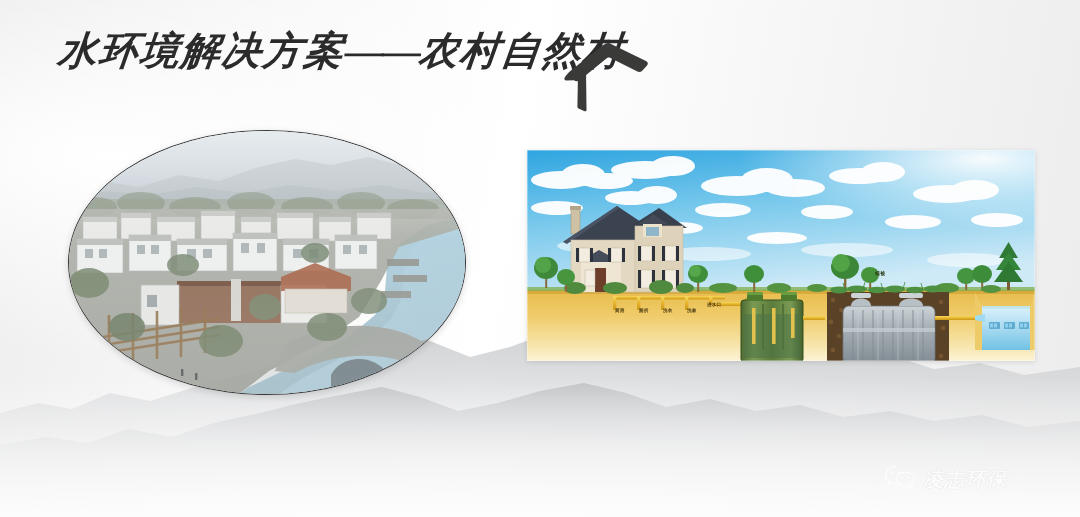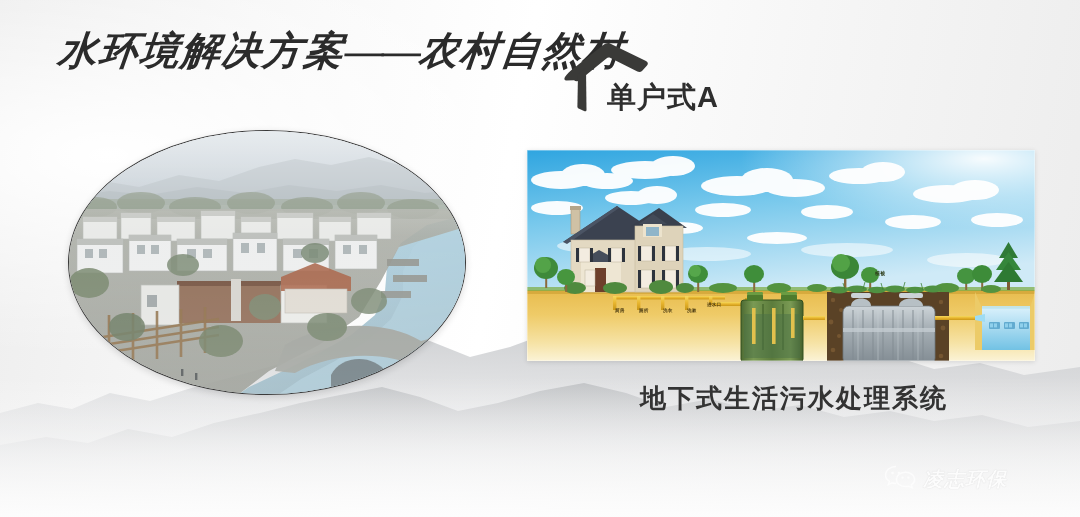--- a/index.html
+++ b/index.html
@@ -118,21 +118,20 @@
   <div class="headline">
     <span>水环境解决方案</span><span class="dash">——</span><span>农村自然村</span>
   </div>
 
   <div class="roofmark">
     <svg viewBox="0 0 90 82">
       <path d="M3,47 C5,44 8,41 12,38 L40,16 C43,13.5 46,12.5 48,13.5 L84,31 C86,32 86.5,34 85,35.5 L80,41 C78.8,42.2 77,42.4 75.4,41.6 L48.5,28 C47,27.2 45.6,27.4 44.4,28.4 L18,50 C16,51.6 13.6,51.6 12,50.2 L4.4,50.6 C2.4,50.6 1.8,48.6 3,47 Z" fill="#3a3a38"></path>
       <path d="M16,44 L24,38 L24.5,80 C24.5,81 23.6,81.6 22.6,81.2 L16.6,78.6 C15.8,78.2 15.4,77.4 15.4,76.6 Z" fill="#3a3a38"></path>
     </svg>
   </div>
-  <div class="subtitle">单户式A</div>
 
   <div class="ovalwrap">
     <div class="photo">
       <svg viewBox="0 0 396 263" preserveAspectRatio="none">
         <defs>
           <linearGradient id="skyP" x1="0" y1="0" x2="0" y2="1">
             <stop offset="0%" stop-color="#d4dce2"></stop>
             <stop offset="60%" stop-color="#c6cfd6"></stop>
             <stop offset="100%" stop-color="#bcc6ce"></stop>
           </linearGradient>
@@ -605,21 +604,20 @@
 
     <div class="diaglabel" style="left:88px;top:158px;">厨房</div>
     <div class="diaglabel" style="left:112px;top:158px;">厕所</div>
     <div class="diaglabel" style="left:136px;top:158px;">洗衣</div>
     <div class="diaglabel" style="left:160px;top:158px;">洗漱</div>
     <div class="diaglabel" style="left:180px;top:152px;">进水口</div>
 
     <div class="diaglabel veg" style="left:348px;top:121px;">植被</div>
   </div>
 
-  <div class="caption">地下式生活污水处理系统</div>
 
   <div class="watermark">
     <span>
       <svg width="32" height="26" viewBox="0 0 32 26">
         <g fill="none" stroke="#ffffff" stroke-width="1.5" opacity="0.95">
           <path d="M12,2.6 C6.2,2.6 1.6,6.3 1.6,10.9 C1.6,13.5 3.1,15.8 5.4,17.3 L4.3,20.7 L8.2,18.9 C9.4,19.2 10.7,19.4 12,19.4"></path>
           <path d="M21.5,8.3 C26.6,8.3 30.6,11.5 30.6,15.4 C30.6,17.6 29.3,19.6 27.3,20.9 L28.2,23.7 L24.9,22.2 C23.8,22.5 22.7,22.6 21.5,22.6 C16.4,22.6 12.4,19.4 12.4,15.4 C12.4,11.5 16.4,8.3 21.5,8.3 Z"></path>
         </g>
         <g fill="#ffffff" opacity="0.95">
           <circle cx="8.6" cy="9" r="1.35"></circle>

